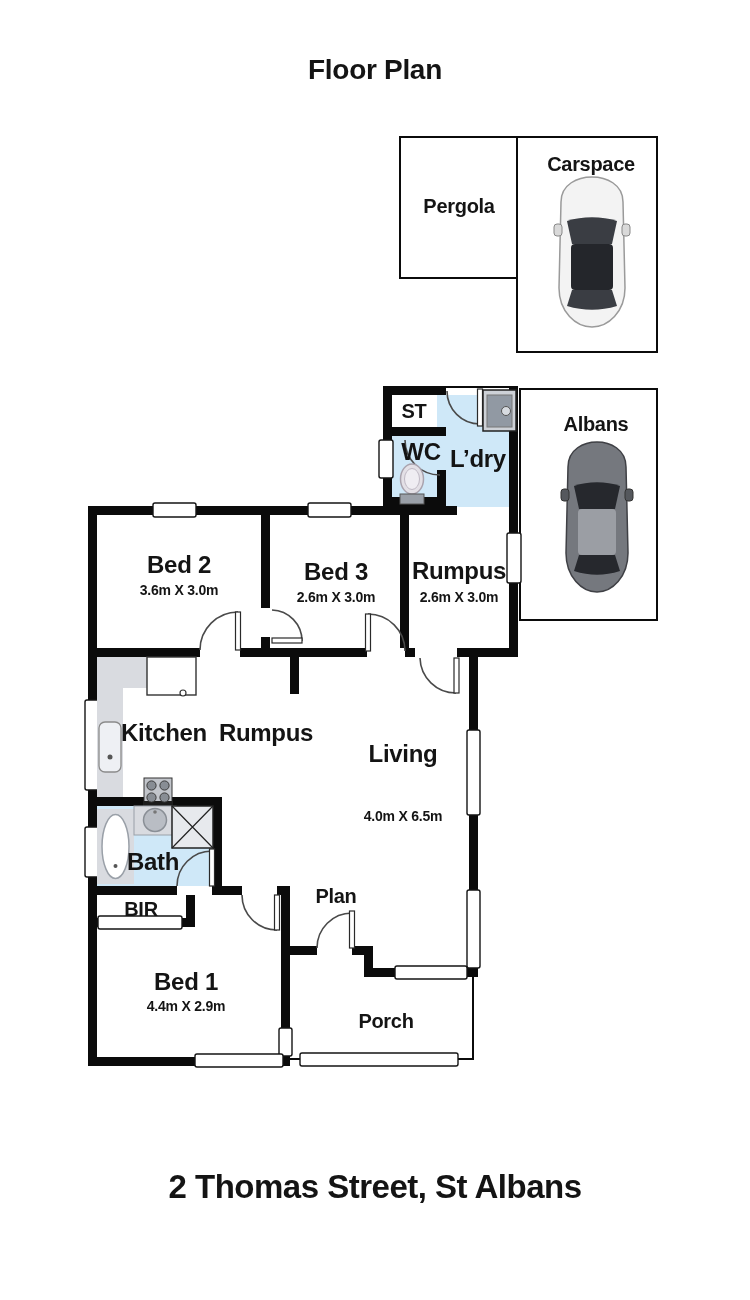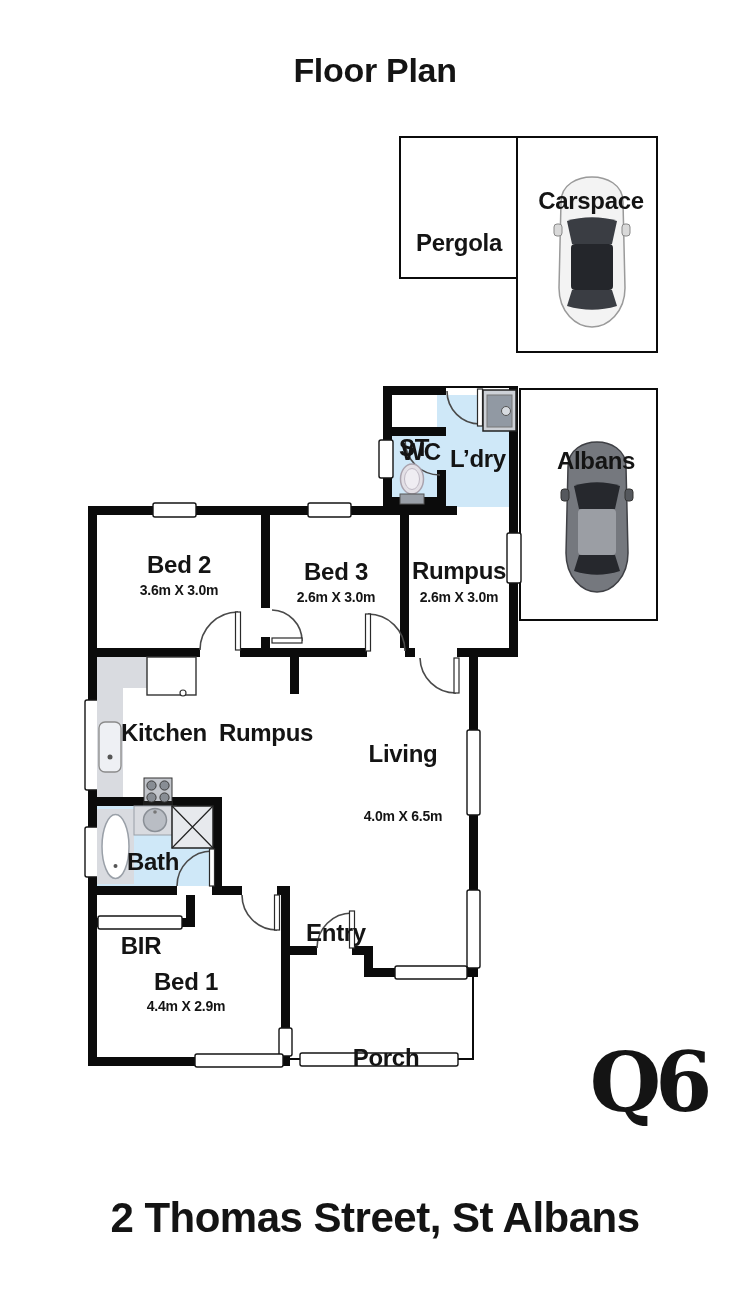--- a/index.html
+++ b/index.html
@@ -1,26 +1,26 @@
 <!DOCTYPE html>
 <html style="--wall: #0b0b0b; --wet-area: #cfe8f8; --fixture: #d9dbe0; --background: #ffffff;"><head>
 <meta charset="utf-8">
 <style>
   html,body{margin:0;padding:0;background:#fff;}
   #stage{position:relative;width:750px;height:1300px;background:var(--background,#fff);overflow:hidden;
          font-family:"Liberation Sans",sans-serif;}
   #plan-svg{position:absolute;left:0;top:0;}
   .lbl{position:absolute;transform:translate(-50%,-50%);font-weight:bold;color:#141414;
        white-space:nowrap;letter-spacing:-0.3px;line-height:1;}
-  .title{font-size:34px;}
+  .title{font-size:28px;}
   .room{font-size:24px;}
-  .small{font-size:24px;margin-top:37px;}
+  .small{font-size:20px;}
   .dims{font-size:14px;letter-spacing:-0.2px;}
   .logo{font-family:"DejaVu Serif",serif;font-size:82px;font-weight:bold;letter-spacing:-6px;}
-  .address{font-size:42px;letter-spacing:-0.5px;margin-top:32px;}
+  .address{font-size:33px;letter-spacing:-0.5px;}
   .disclaimer{font-size:13.5px;}
   
   .w   {fill:var(--wall,#0b0b0b);}
   .thin{fill:none;stroke:var(--wall,#0b0b0b);stroke-width:2;}
   .win {fill:#ffffff;stroke:#141414;stroke-width:1.4;}
   .blue{fill:var(--wet-area,#cfe8f8);}
   .whitepatch{fill:#ffffff;}
   .fixture{fill:var(--fixture,#d9dbe0);}
   .arc {fill:none;stroke:#4a4a4a;stroke-width:1.6;}
   .leaf{fill:#ffffff;stroke:#2a2a2a;stroke-width:1.2;}
@@ -211,19 +211,18 @@
   <div class="lbl room" style="left:266px;top:733px">Rumpus</div>
   <div class="lbl room" style="left:403px;top:754px">Living</div>
   <div class="lbl dims" style="left:403px;top:816px">4.0m X 6.5m</div>
 
   <div class="lbl room" style="left:153px;top:862px">Bath</div>
   <div class="lbl small" style="left:141px;top:909px">BIR</div>
 
   <div class="lbl room" style="left:186px;top:982px">Bed 1</div>
   <div class="lbl dims" style="left:186px;top:1006px">4.4m X 2.9m</div>
 
-  <div class="lbl small" style="left:336px;top:896px">Entry</div>
+  <div class="lbl small" style="left:336px;top:896px">Plan</div>
   <div class="lbl small" style="left:386px;top:1021px">Porch</div>
 
-  <div class="lbl logo" style="left:648px;top:1082px">Q6</div>
 
   <div class="lbl address" style="left:375px;top:1186px">2 Thomas Street, St Albans</div>
 </div>
 
 </body></html>

